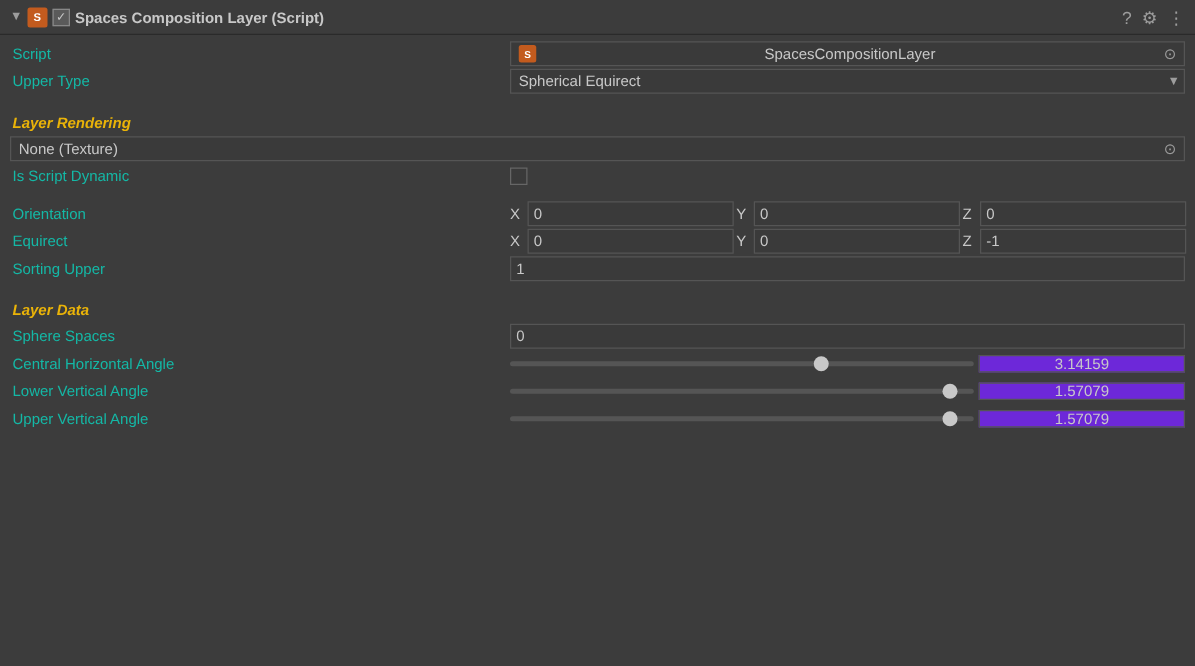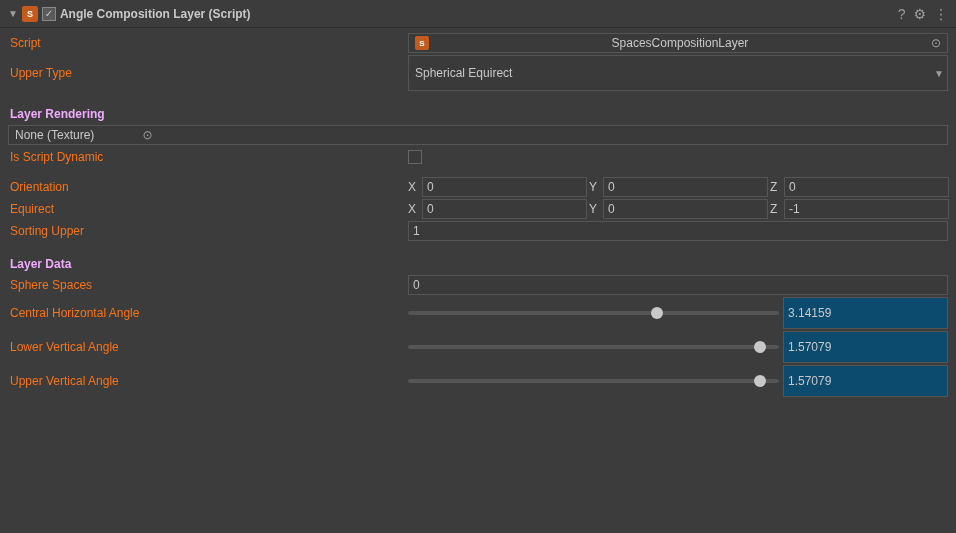--- a/index.html
+++ b/index.html
@@ -88,31 +88,32 @@
 
     .row {
       display: flex;
       align-items: center;
       min-height: 22px;
       padding: 1px 8px 1px 8px;
     }
 
     .label {
       flex: 0 0 400px;
-      color: #f97316;
+      color: #14b8a6;
       font-size: 12px;
       padding-left: 2px;
     }
 
     .label.section-header {
       font-weight: bold;
-      color: #f0abfc;
+      color: #eab308;
       padding-top: 6px;
       padding-bottom: 2px;
       flex: 1;
+      font-style: italic;
     }
 
     .field {
       flex: 1;
       display: flex;
       align-items: center;
     }
 
     .select-wrapper {
       flex: 1;
@@ -121,21 +122,21 @@
       align-items: center;
     }
 
     .select-wrapper select {
       width: 100%;
       background: #3a3a3a;
       border: 1px solid #555;
       color: #c8c8c8;
       font-size: 12px;
       padding: 1px 24px 1px 6px;
-      height: 36px;
+      height: 20px;
       appearance: none;
       -webkit-appearance: none;
       cursor: pointer;
     }
 
     .select-arrow {
       position: absolute;
       right: 4px;
       color: #9d9d9d;
       pointer-events: none;
@@ -145,20 +146,21 @@
     .text-field {
       flex: 1;
       background: #3a3a3a;
       border: 1px solid #555;
       color: #c8c8c8;
       font-size: 12px;
       padding: 1px 6px;
       height: 20px;
       display: flex;
       align-items: center;
+      justify-content: space-between;
       gap: 48px;
     }
 
     .text-field-icon {
       color: #9d9d9d;
       font-size: 12px;
     }
 
     .checkbox {
       width: 14px;
@@ -227,27 +229,27 @@
       height: 12px;
       background: #c8c8c8;
       border-radius: 50%;
       position: absolute;
       top: -4px;
       transform: translateX(-50%);
     }
 
     .slider-value {
       min-width: 60px;
-      background: #0c4a6e;
+      background: #6d28d9;
       border: 1px solid #555;
       color: #c8c8c8;
       font-size: 12px;
       padding: 1px 4px;
-      height: 32px;
-      text-align: left;
+      height: 14px;
+      text-align: center;
     }
 
     .script-ref-field {
       flex: 1;
       background: #3a3a3a;
       border: 1px solid #555;
       color: #c8c8c8;
       font-size: 12px;
       padding: 1px 6px;
       height: 20px;
@@ -276,21 +278,21 @@
     }
   </style>
 </head>
 <body>
 
 <div class="title-bar">
   <div class="title-bar-left">
     <span class="arrow-icon">▼</span>
     <div class="script-icon">S</div>
     <div class="checkbox-enable checked"></div>
-    <span class="title-text">Angle Composition Layer (Script)</span>
+    <span class="title-text">Spaces Composition Layer (Script)</span>
   </div>
   <div class="title-bar-right">
     <span class="icon-btn">?</span>
     <span class="icon-btn">⚙</span>
     <span class="icon-btn">⋮</span>
   </div>
 </div>
 
 <div class="content">
 

